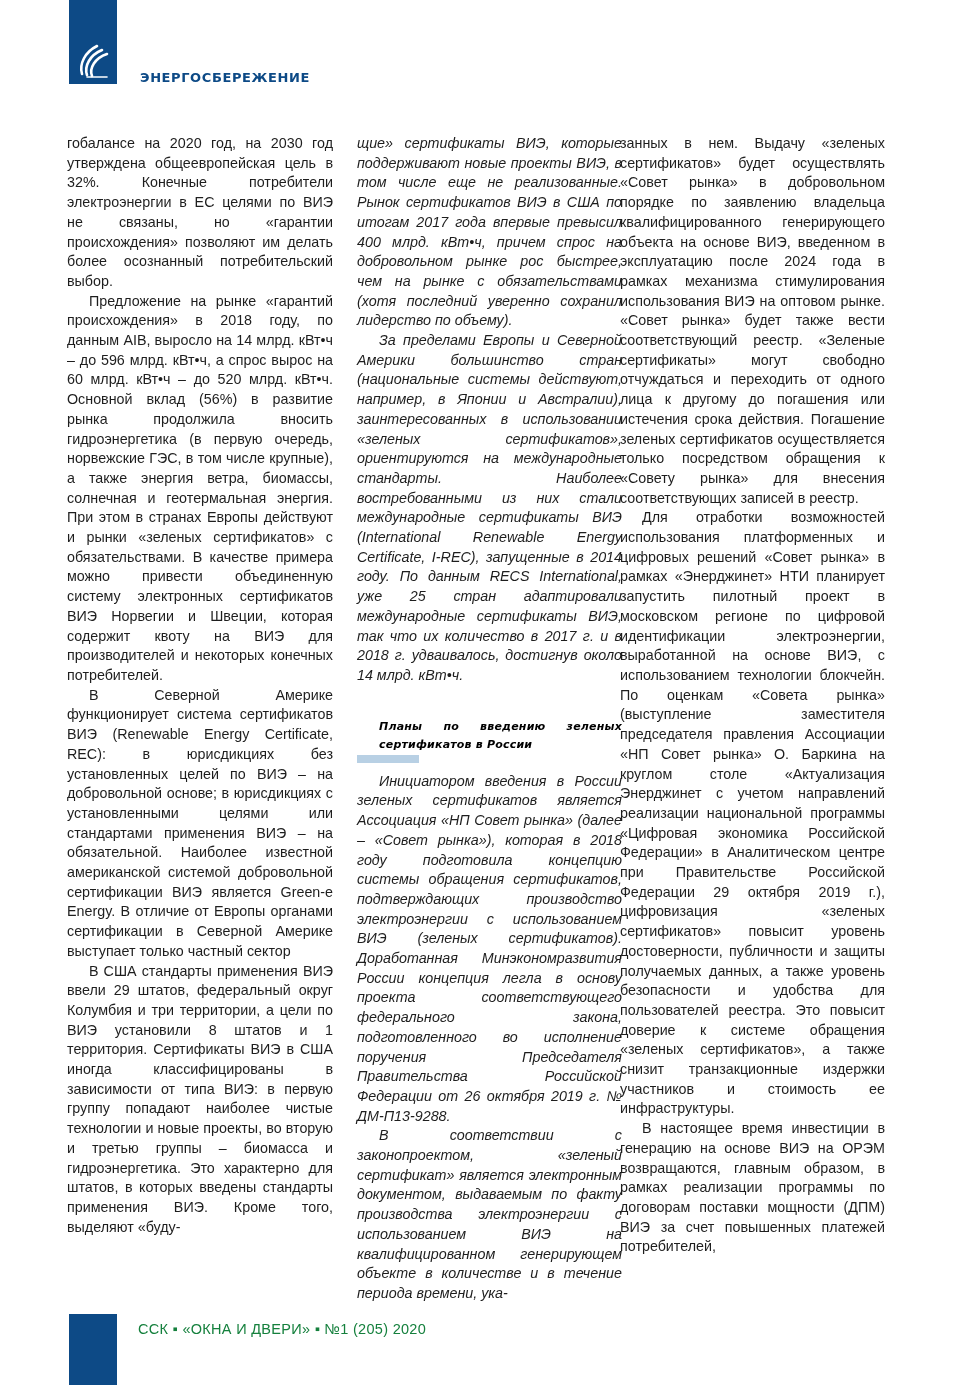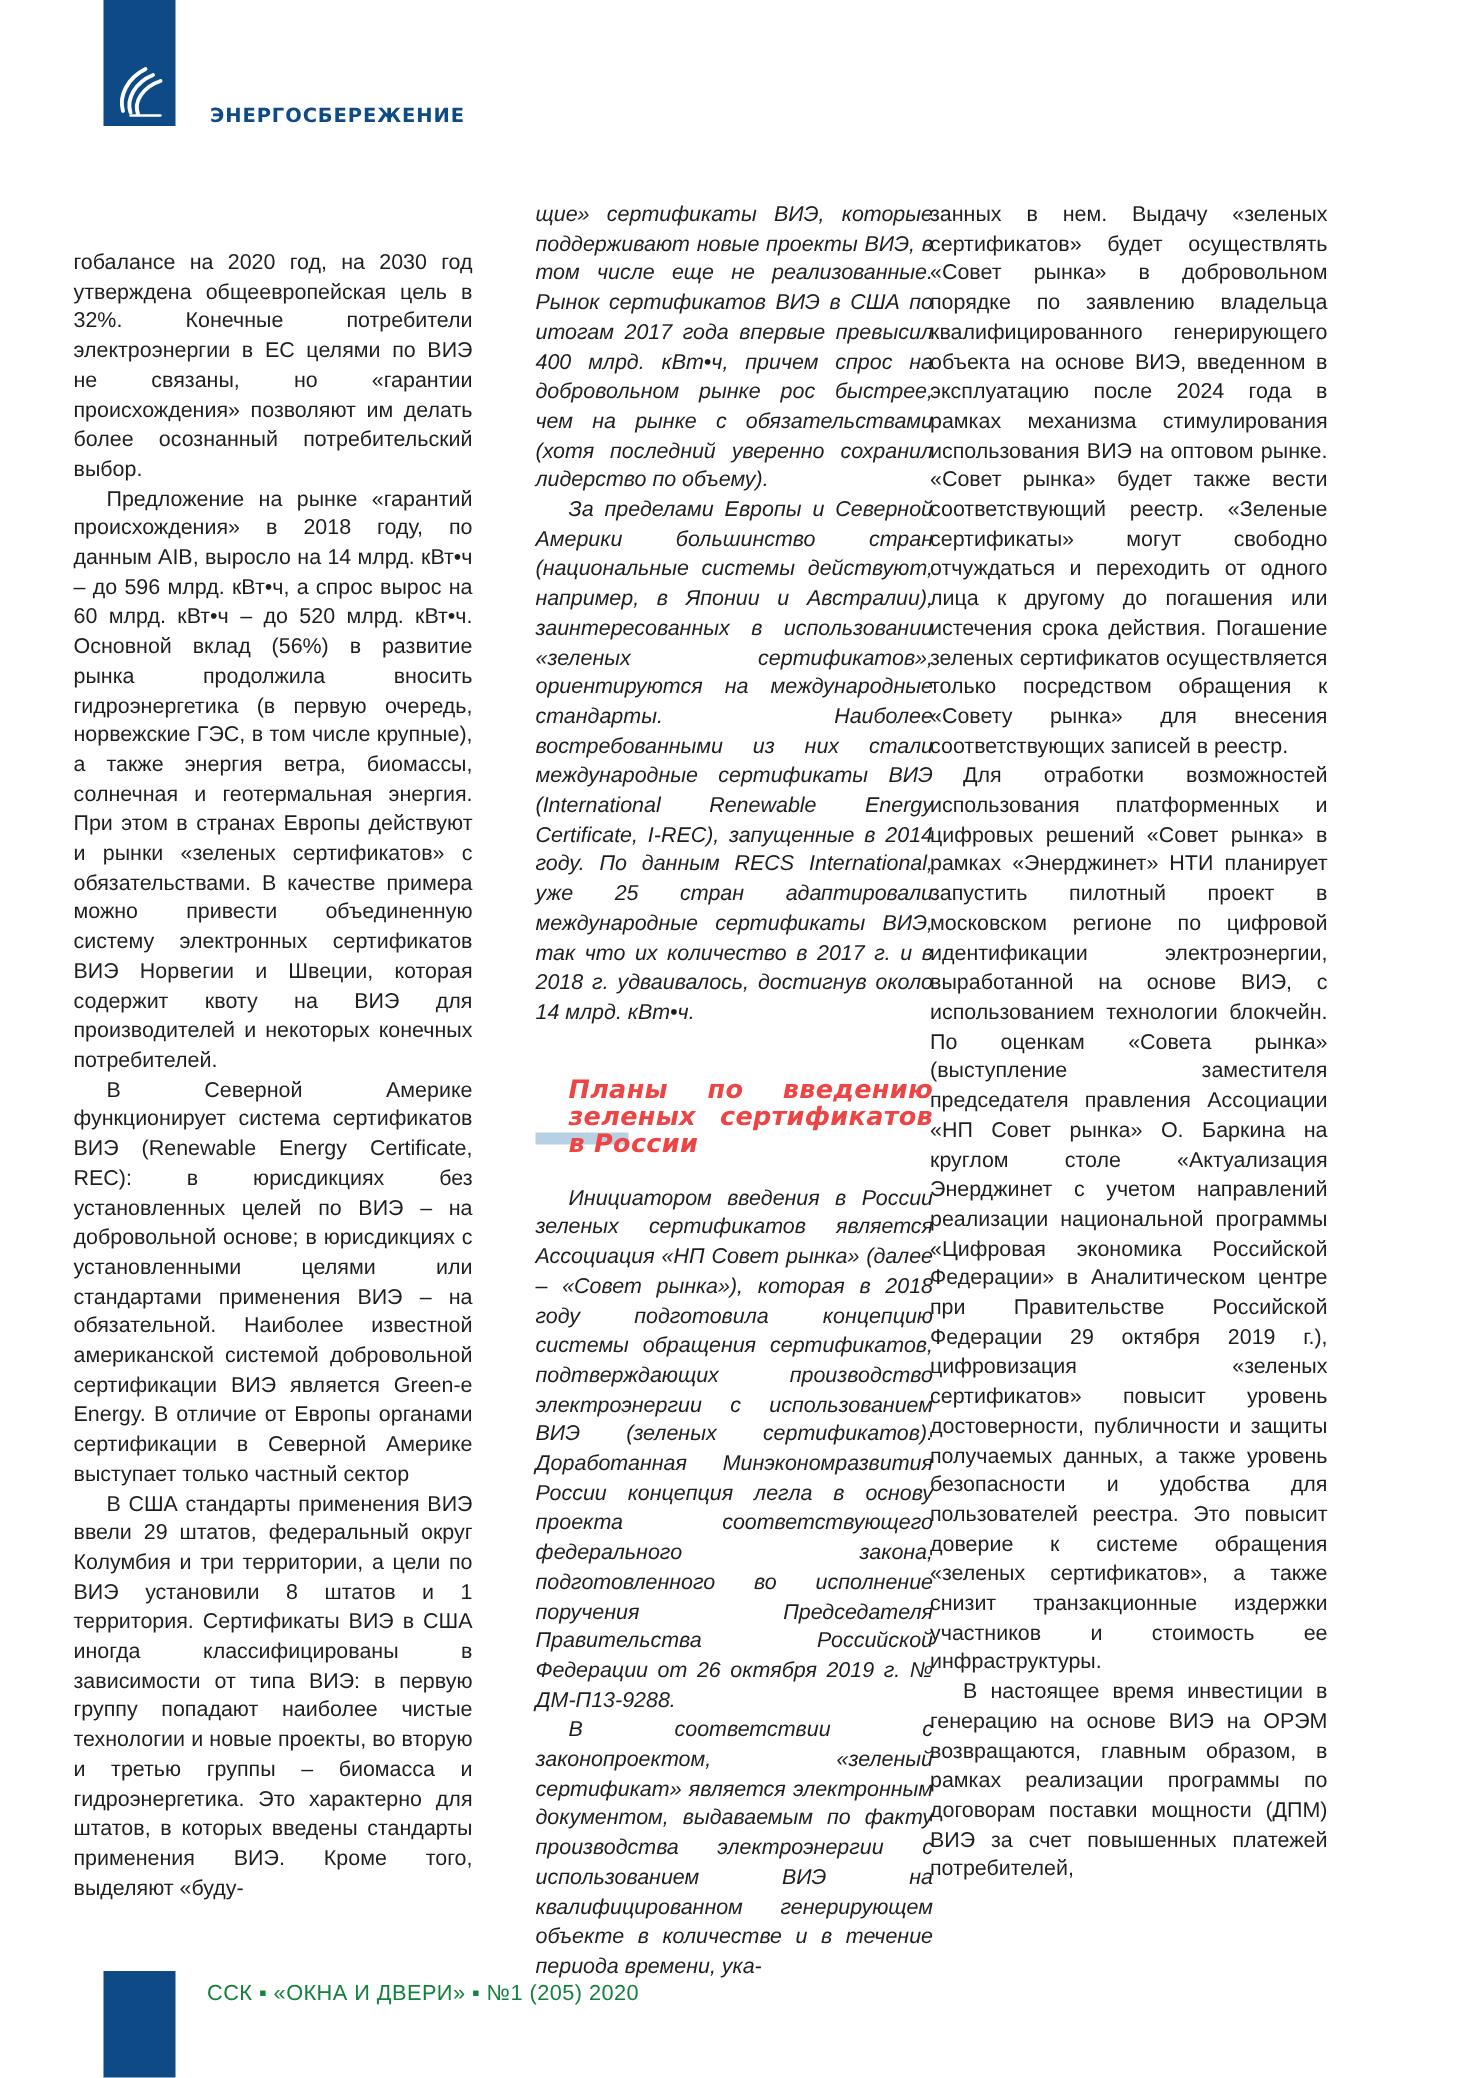--- a/index.html
+++ b/index.html
@@ -5,27 +5,27 @@
   html, body { margin: 0; padding: 0; background: #ffffff; }
   body { width: 980px; height: 1385px; position: relative; overflow: hidden;
          font-family: "Liberation Sans", sans-serif; color: #1e1e1e; }
   .top-band { position: absolute; left: 69px; top: 0; width: 48px; height: 84px; background: #0d4a86; }
   .logo { position: absolute; left: 73px; top: 38px; width: 40px; height: 42px; }
   .section-label { position: absolute; left: 140px; top: 70px; font-family: "DejaVu Sans", sans-serif;
                    font-weight: bold; font-size: 13px; color: #0d4a86; letter-spacing: 0.6px; }
   .col { position: absolute; top: 134px; font-size: 14.3px; line-height: 19.7px; text-align: justify; }
   .col p { margin: 0; text-indent: 22px; }
   .col p.cont { text-indent: 0; }
-  .col1 { left: 49px; width: 266px; margin-top: 32px; }
+  .col1 { left: 67px; width: 266px; }
   .col2 { left: 357px; width: 265px; font-style: italic; }
   .col3 { left: 620px; width: 265px; }
   .subhead { position: relative; margin: 32px 0 18px 0; padding-left: 22px; }
   .subhead .bar { position: absolute; left: 0; top: 37px; width: 62px; height: 8px; background: #b8d0e4; }
   .subhead h2 { position: relative; margin: 0; font-family: "DejaVu Sans", sans-serif; font-weight: bold;
-                font-size: 17px; line-height: 18px; color: #ef4444; letter-spacing: 0.2px; }
+                font-size: 11px; line-height: 18px; color: #000000; letter-spacing: 0.2px; }
   .bottom-band { position: absolute; left: 69px; top: 1314px; width: 48px; height: 71px; background: #0d4a86; }
   .page-num { position: absolute; left: 69px; top: 1320px; width: 60px; text-align: center;
               font-family: "DejaVu Sans", sans-serif; font-weight: bold; font-size: 14px; color: #fff; padding-left: 40px; }
   .footer-text { position: absolute; left: 138px; top: 1321px; font-size: 14.5px; color: #15803d; letter-spacing: 0.3px; }
 </style>
 </head>
 <body>
 
 <div class="top-band"></div>
 <svg class="logo" viewBox="0 0 40 42">

